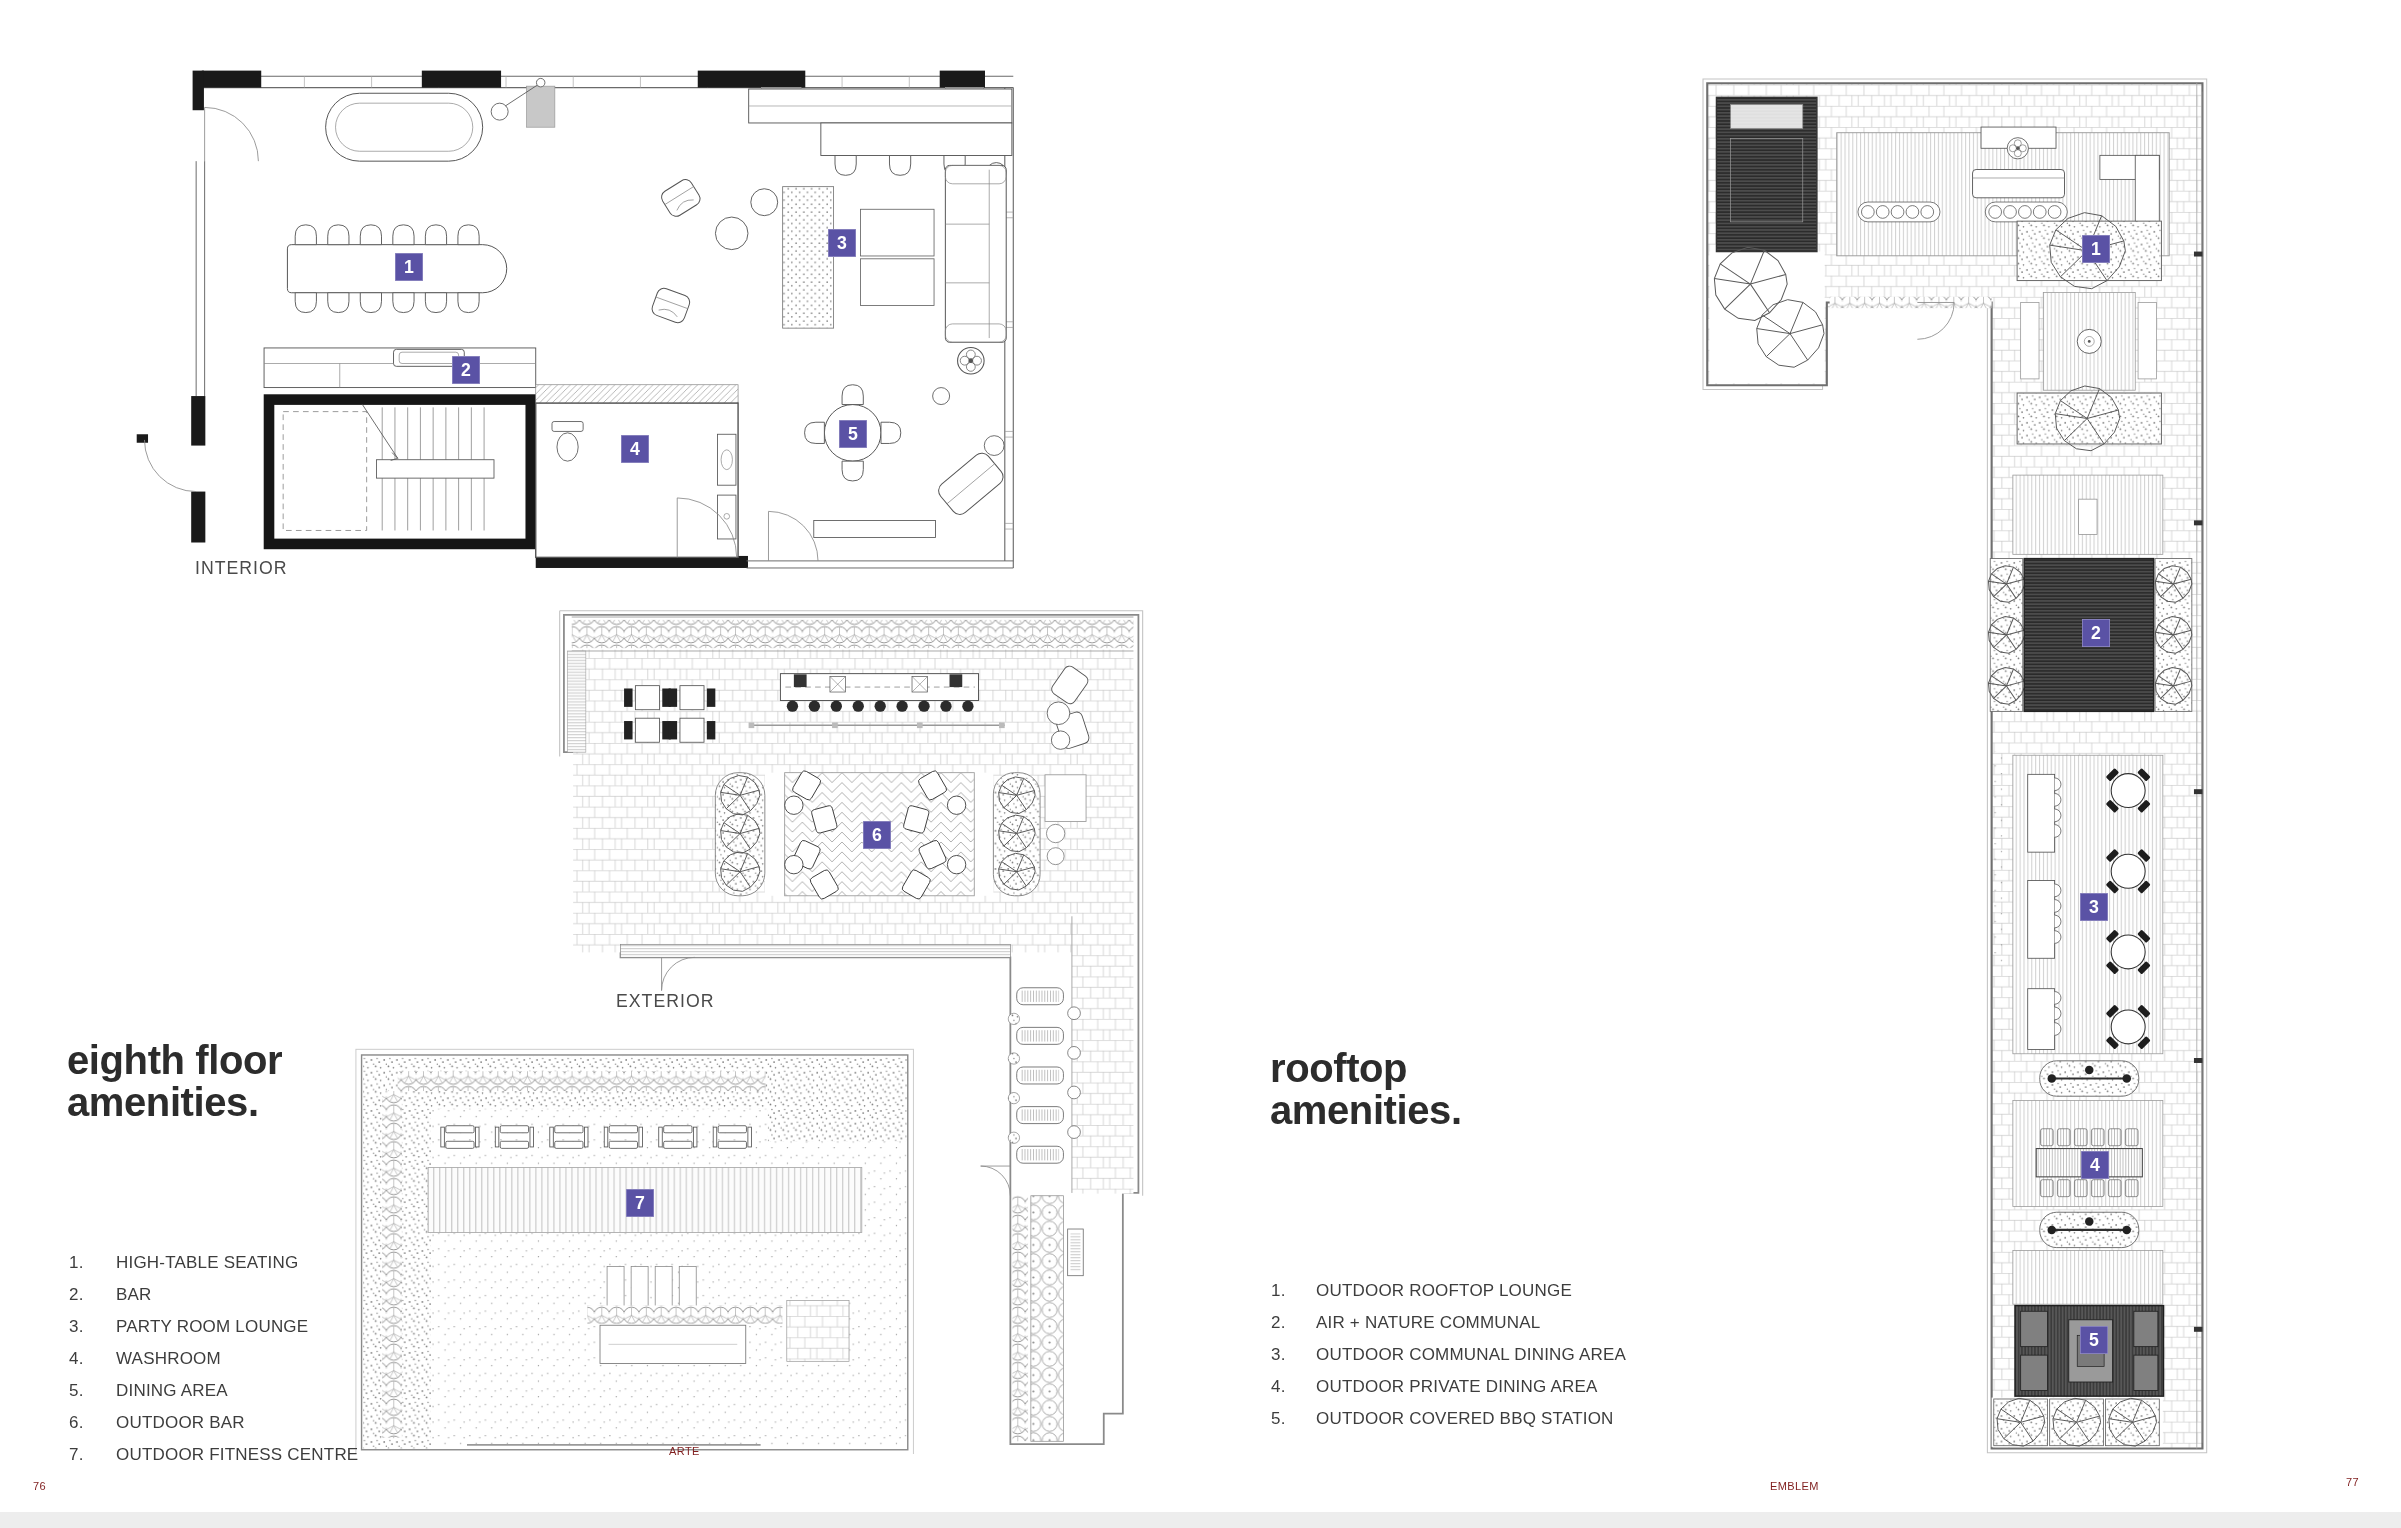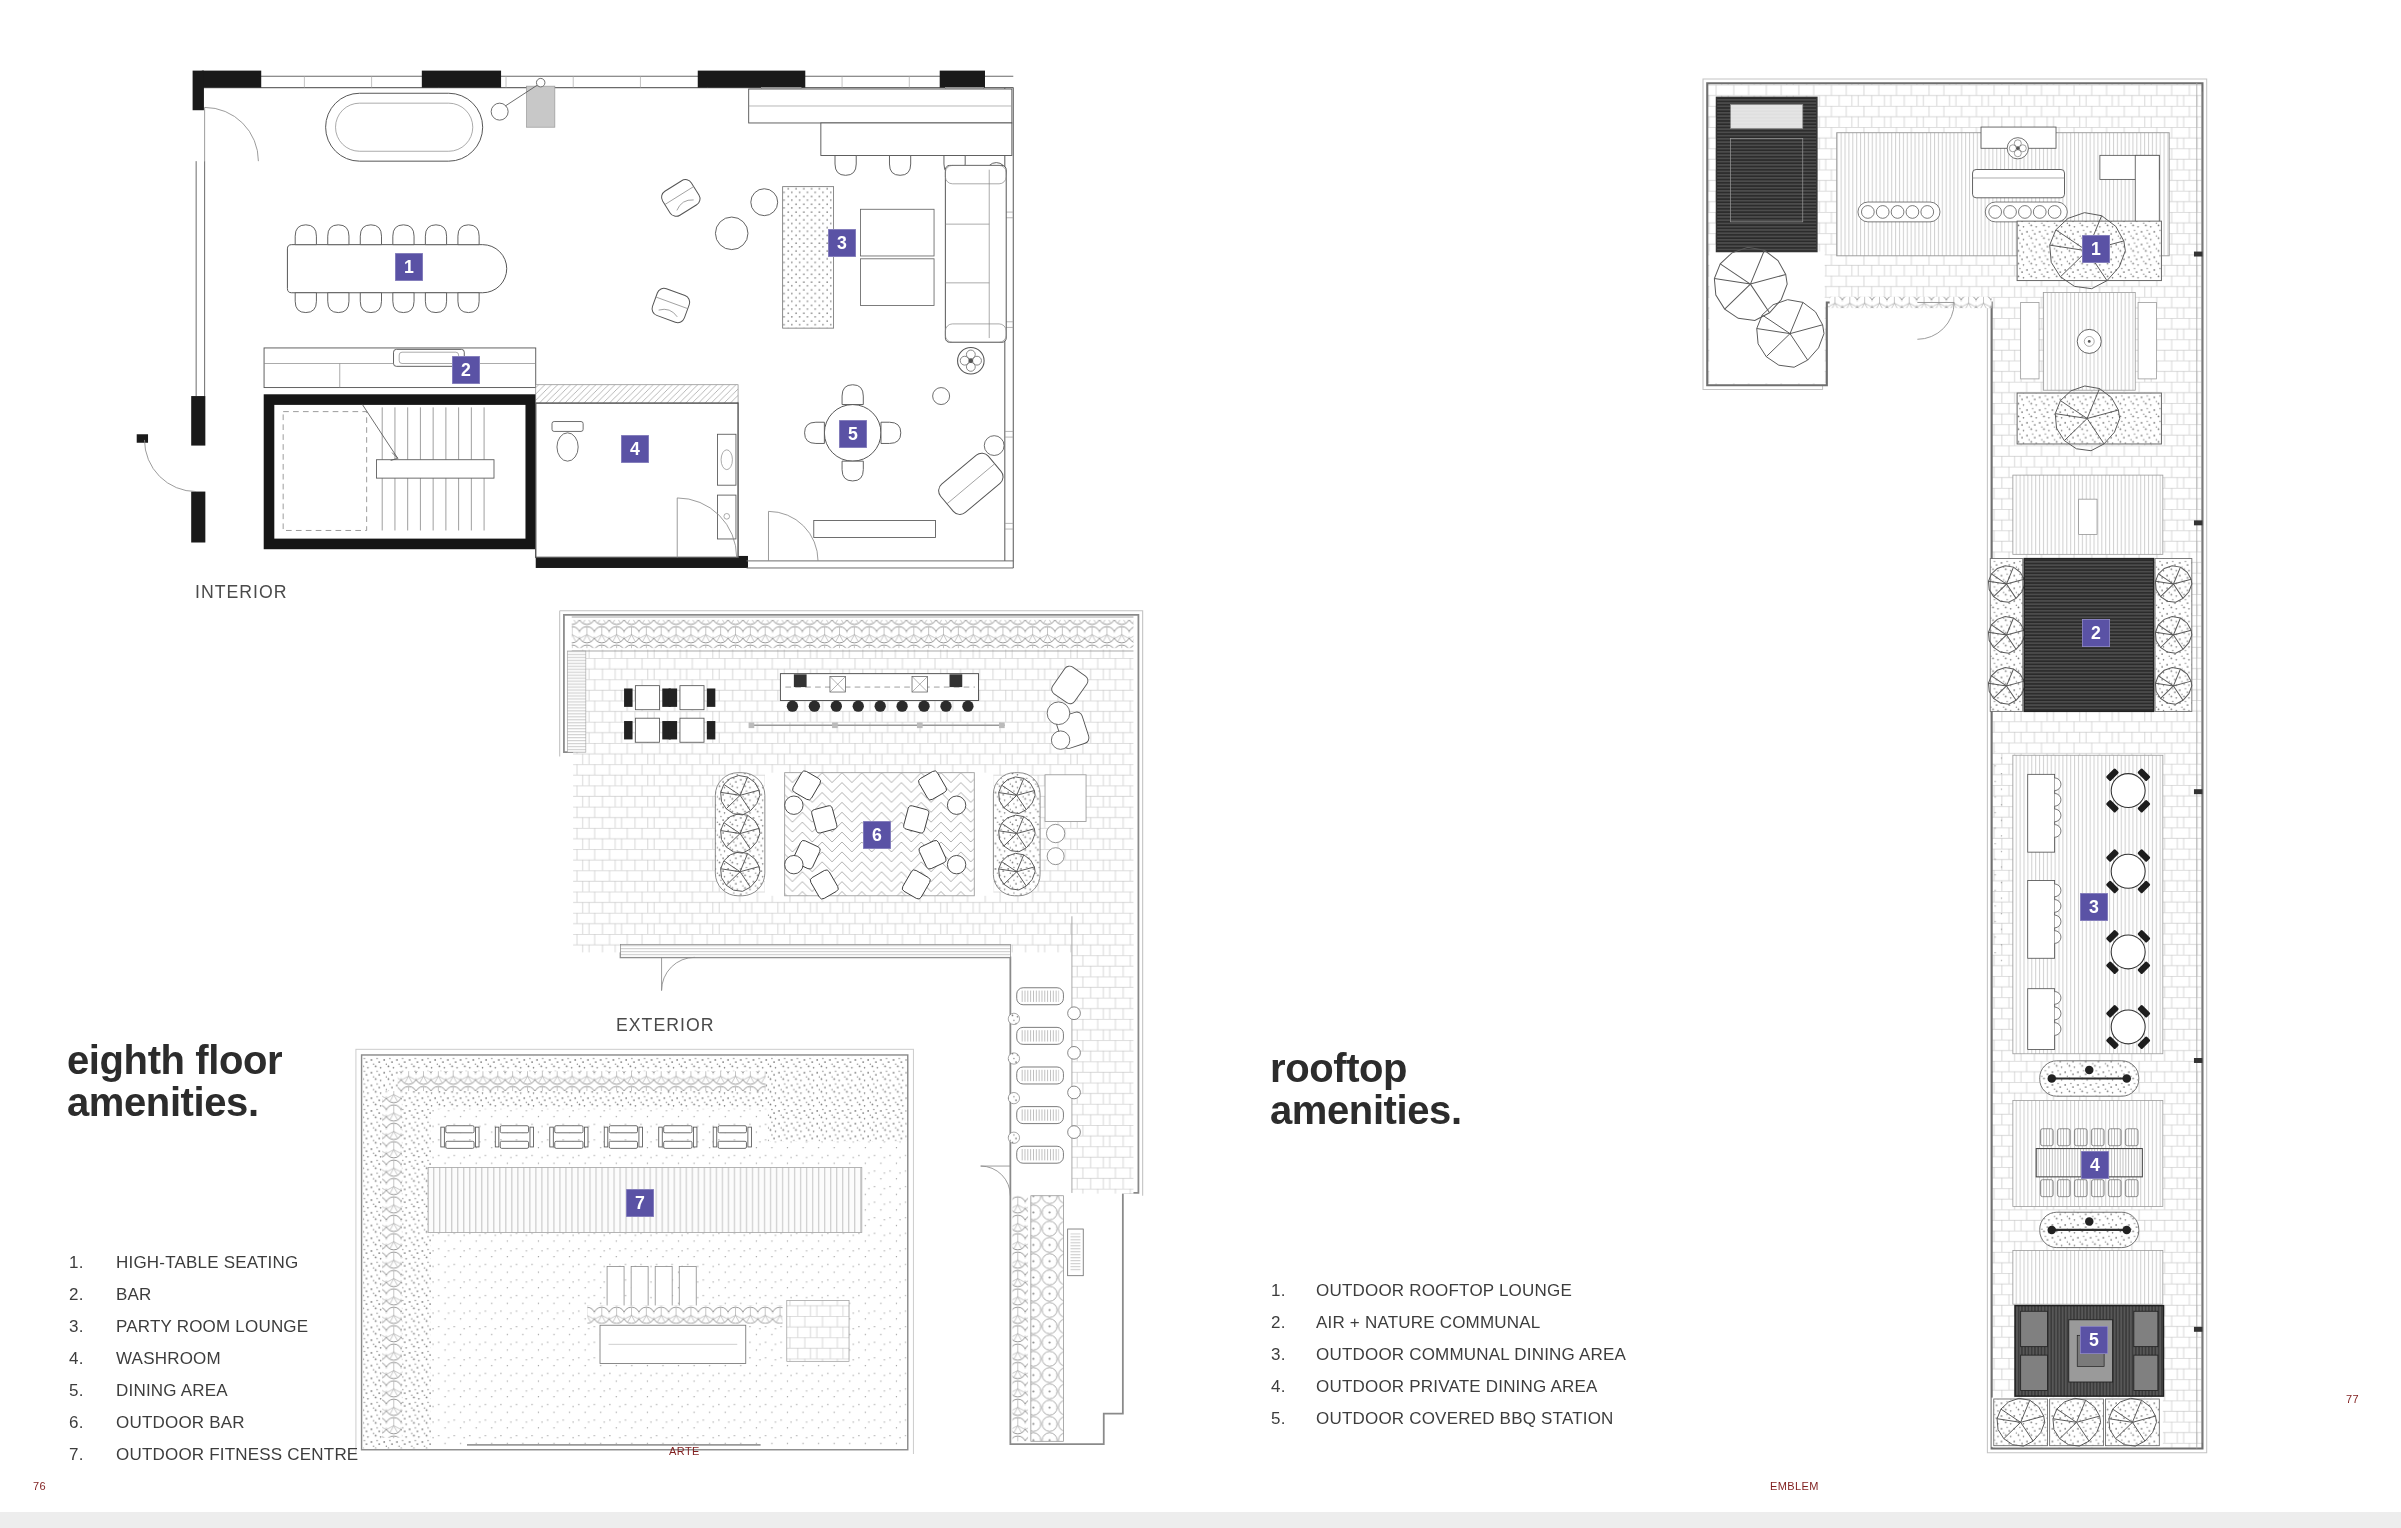--- a/index.html
+++ b/index.html
@@ -4,21 +4,21 @@
 <style>
   html,body{margin:0;padding:0;background:#fff;}
   body{width:2401px;height:1528px;position:relative;overflow:hidden;
        font-family:"Liberation Sans",sans-serif;color:#3d3d3d;}
   .abs{position:absolute;}
   .plan-svg{position:absolute;}
   .heading{font-weight:bold;font-size:40px;line-height:42px;letter-spacing:-0.4px;color:#2c2c2c;}
   .legend{position:absolute;}
   .legend-row{display:flex;align-items:center;height:32px;font-size:17px;letter-spacing:0.2px;color:#3d3d3d;}
   .legend-num{display:inline-block;width:47px;}
-  .plan-label{position:absolute;font-size:17.7px;letter-spacing:1px;color:#4a4a4a;margin-top:24px;}
+  .plan-label{position:absolute;font-size:17.7px;letter-spacing:1px;color:#4a4a4a;}
   .footer-text{position:absolute;font-size:11px;letter-spacing:0.4px;color:#7f1d1d;}
   .marker-layer{position:absolute;left:0;top:0;width:100%;height:100%;pointer-events:none;}
   .marker{position:absolute;width:28px;height:28px;transform:translate(-50%,-50%);
           background:var(--marker-color,#5a52a5);display:flex;align-items:center;justify-content:center;
           color:#fff;font-weight:bold;font-size:17.7px;box-shadow:0 0 0 0.7px rgba(255,255,255,.35) inset;}
   .bottom-strip{position:absolute;left:0;bottom:0;width:100%;height:15.6px;background:#ededed;}
 </style>
 </head>
 <body>
 
@@ -642,21 +642,21 @@
 
     <div class="legend-row">
       <span class="legend-num" style="width:45px">5.</span>
       <span class="legend-label">OUTDOOR COVERED BBQ STATION</span>
     </div>
   </div>
 
 <div class="footer-text" style="left:33px;top:1480px">76</div>
 <div class="footer-text" style="left:669px;top:1445px">ARTE</div>
 <div class="footer-text" style="left:1770px;top:1480px">EMBLEM</div>
-<div class="footer-text" style="left:2346px;top:1393px">77</div>
+<div class="footer-text" style="left:2346px;top:1476px">77</div>
 
 <div class="marker-layer">
 
     <div class="marker" style="left: 409px; top: 267px;">
       <span>1</span>
     </div>
 
     <div class="marker" style="left: 466px; top: 370px;">
       <span>2</span>
     </div>

